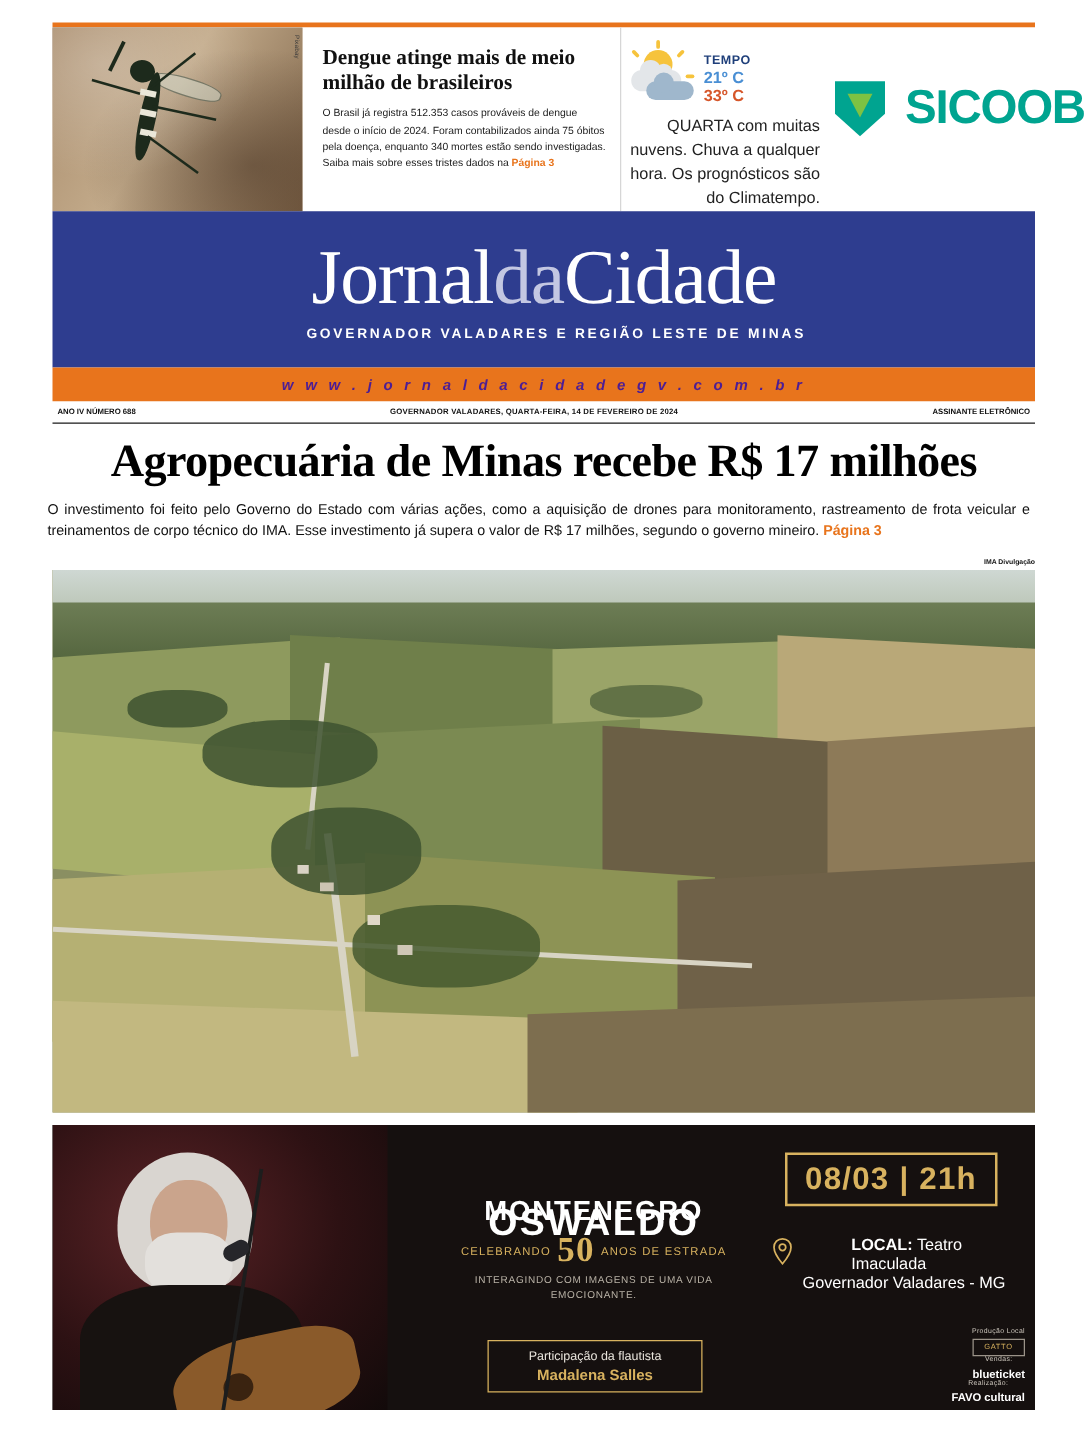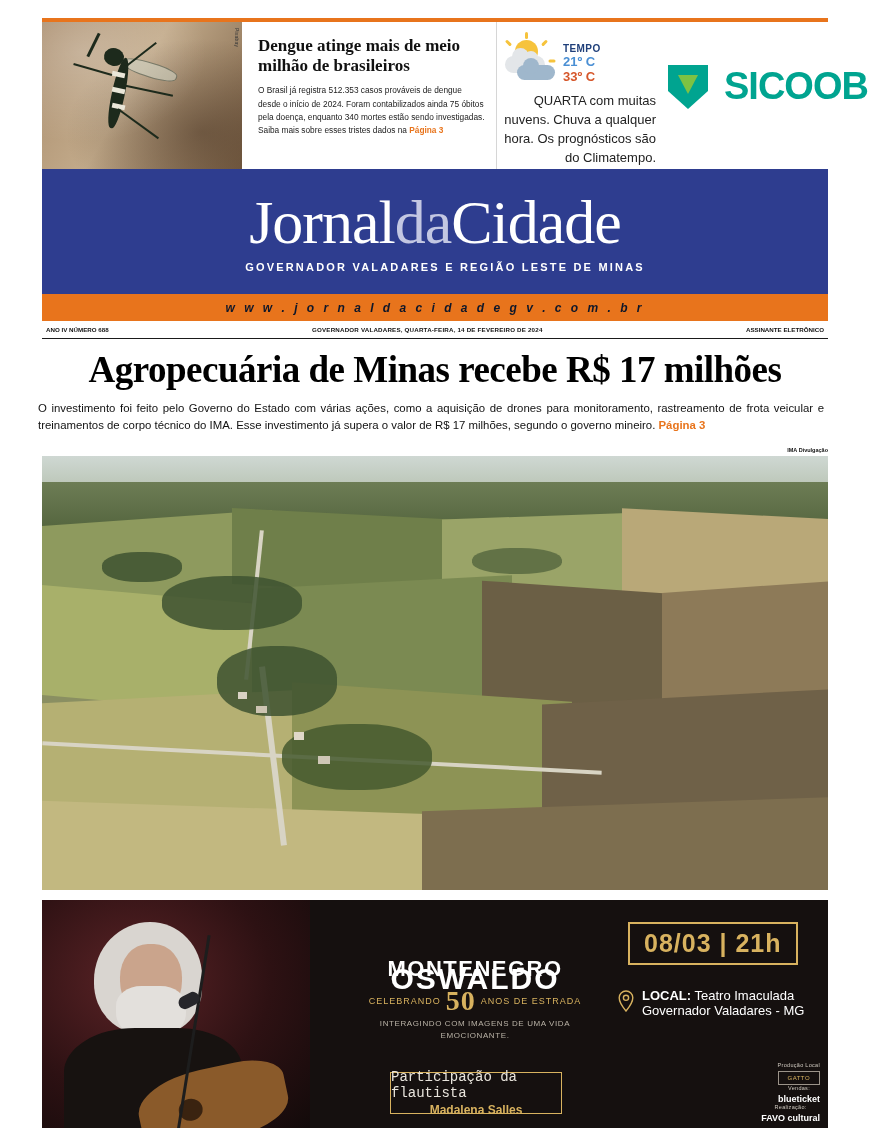--- a/index.html
+++ b/index.html
@@ -201,21 +201,21 @@
     margin-left: 20px;
   }
   .urlbar {
     position: absolute;
     left: 42px; top: 294px;
     width: 786px; height: 27px;
     background: #e8741c;
     display: flex; align-items: center; justify-content: center;
   }
   .urlbar span {
-    font-size: 12px; font-weight: bold; color: #0f172a;
+    font-size: 12px; font-weight: bold; color: #4c1d95;
     letter-spacing: 3px;
     font-style: italic;
   }
   .metarow {
     position: absolute;
     left: 42px; top: 321px;
     width: 786px; height: 18px;
     border-bottom: 1px solid #1a1a1a;
     display: flex; align-items: center;
     font-size: 6.2px; color: #111; font-weight: bold;
@@ -376,38 +376,38 @@
     letter-spacing: .6px;
   }
   .ad-flaut {
     position: absolute; left: 80px; top: 172px;
     width: 172px; height: 42px;
     border: 1px solid #d8b25f;
     display: flex; flex-direction: column;
     align-items: center; justify-content: center;
     gap: 2px;
   }
-  .ad-flaut .l1 { font-size: 14px; color: #e8e4dc; font-family: Liberation Mono, monospace; }
+  .ad-flaut .l1 { font-size: 10px; color: #e8e4dc; }
   .ad-flaut .l2 { font-size: 12px; color: #d8b25f; font-weight: bold; }
   .ad-date {
     position: absolute; left: 318px; top: 22px;
     padding: 5px 14px;
     border: 2px solid #d8b25f;
     color: #d8b25f;
     font-size: 25px; font-weight: bold;
     letter-spacing: 1px;
   }
   .ad-local {
     position: absolute; left: 308px; top: 88px;
     display: flex; align-items: flex-start; gap: 8px;
   }
   .pin {
     width: 16px; height: 22px; flex: 0 0 16px; margin-top: 2px;
   }
-  .ad-local-text .lbl { font-size: 13px; color: #ffffff; }
+  .ad-local-text .lbl { font-size: 13px; color: #ffffff; margin-left: 39px; }
   .ad-local-text .lbl b { font-weight: bold; }
   .ad-local-text .l2 { font-size: 13px; color: #ffffff; }
   .ad-foot {
     position: absolute; left: 300px; top: 162px;
     width: 210px;
     display: flex; align-items: flex-end; justify-content: space-between; flex-direction: column;
   }
   .foot-col { text-align: center; color: #cfc9bf; }
   .foot-col .cap { font-size: 5.5px; letter-spacing: .3px; margin-bottom: 3px; }
   .foot-logo {

